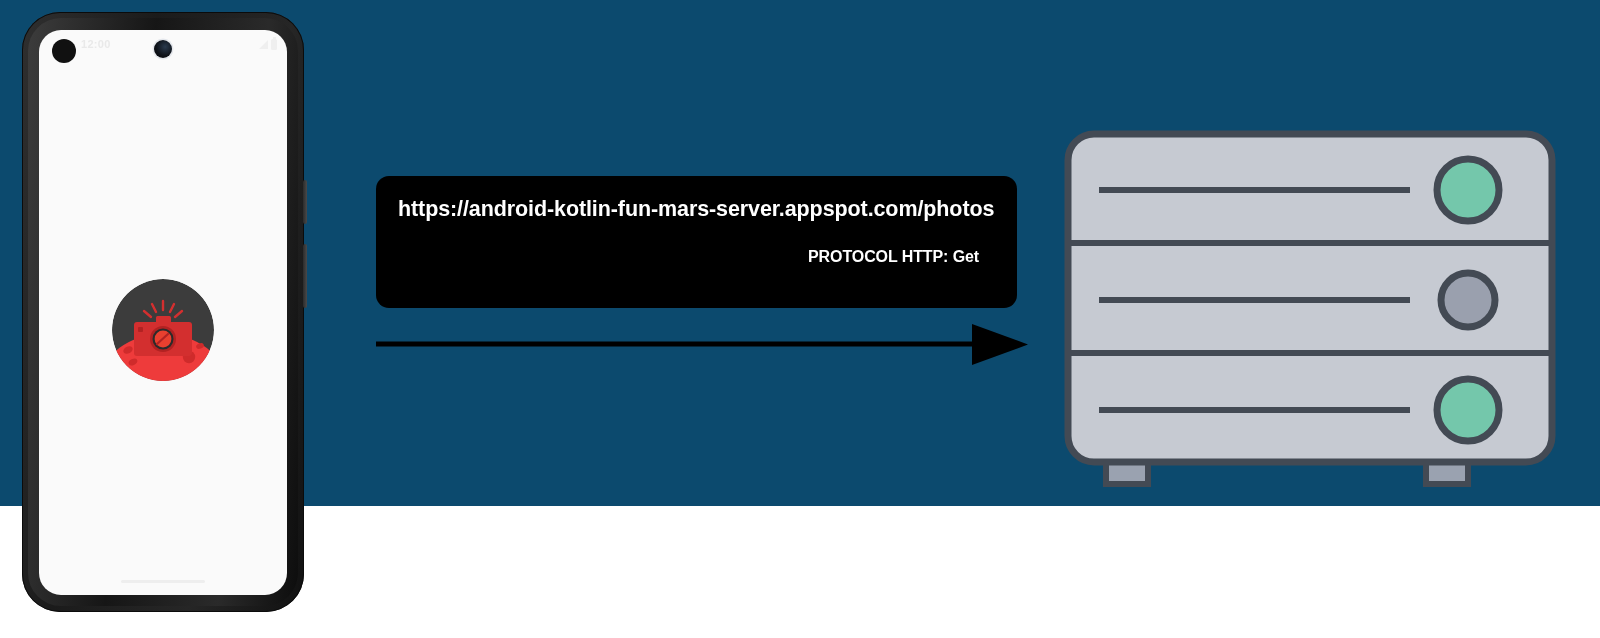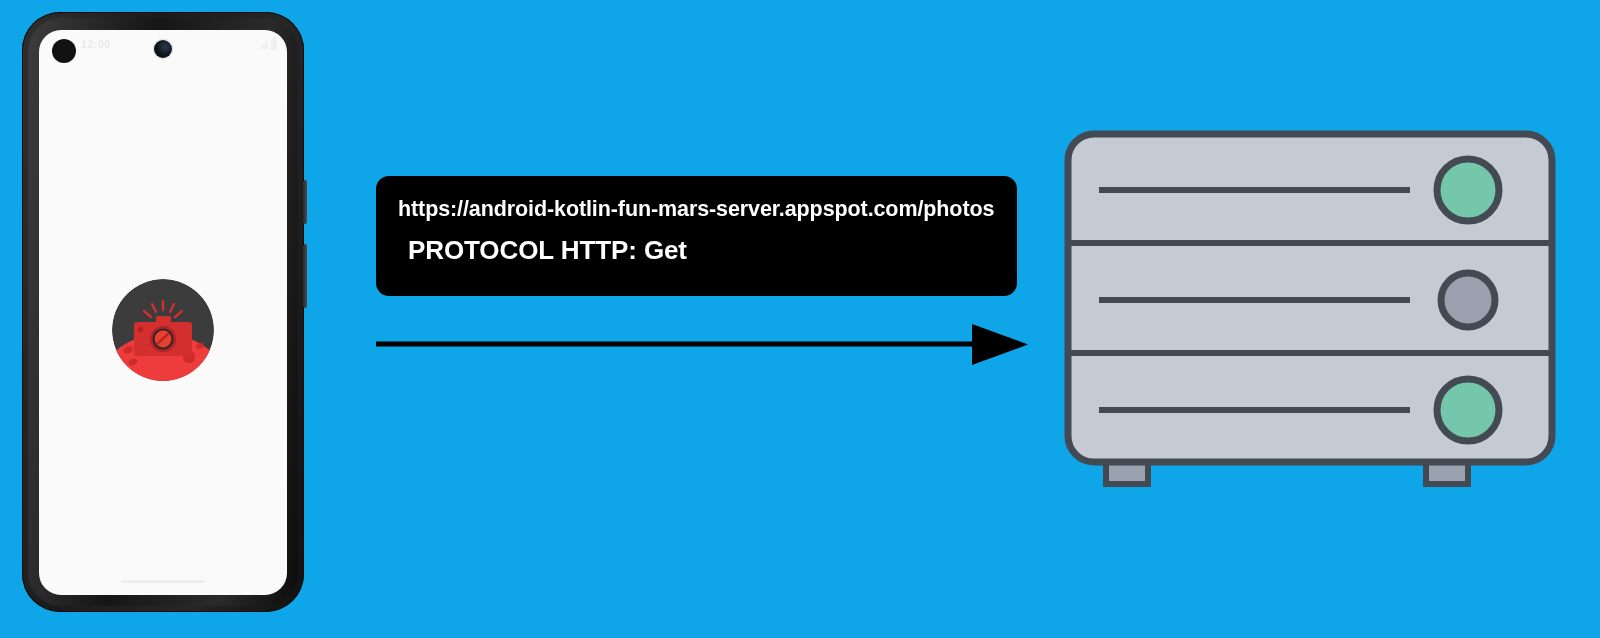--- a/index.html
+++ b/index.html
@@ -13,22 +13,22 @@
     height: 638px;
     position: relative;
     overflow: hidden;
     font-family: "Liberation Sans", sans-serif;
   }
 
   #canvas {
     position: absolute;
     left: 0; top: 0;
     width: 1600px;
-    height: 638px;
-    background: #0ea5e9;
+    height: 506px;
+    background: #0c4a6e;
   }
 
   
   .phone {
     position: absolute;
     left: 22px;
     top: 12px;
     width: 282px;
     height: 600px;
   }
@@ -187,26 +187,27 @@
     font-weight: bold;
     line-height: 31px;
     letter-spacing: -0.1px;
     word-break: break-all;
     white-space: pre-wrap;
     margin: 0;
   }
   .url-line2 {
     color: #ffffff;
     font-family: "Liberation Sans", sans-serif;
-    font-size: 26px;
+    font-size: 16px;
     font-weight: bold;
     line-height: 31px;
     letter-spacing: -0.1px;
-    margin: 10px;
+    margin: 16px;
     word-break: normal;
+    text-align: right;
   }
 
   
   .server {
     position: absolute;
     left: 1062px;
     top: 128px;
     width: 496px;
     height: 368px;
   }

